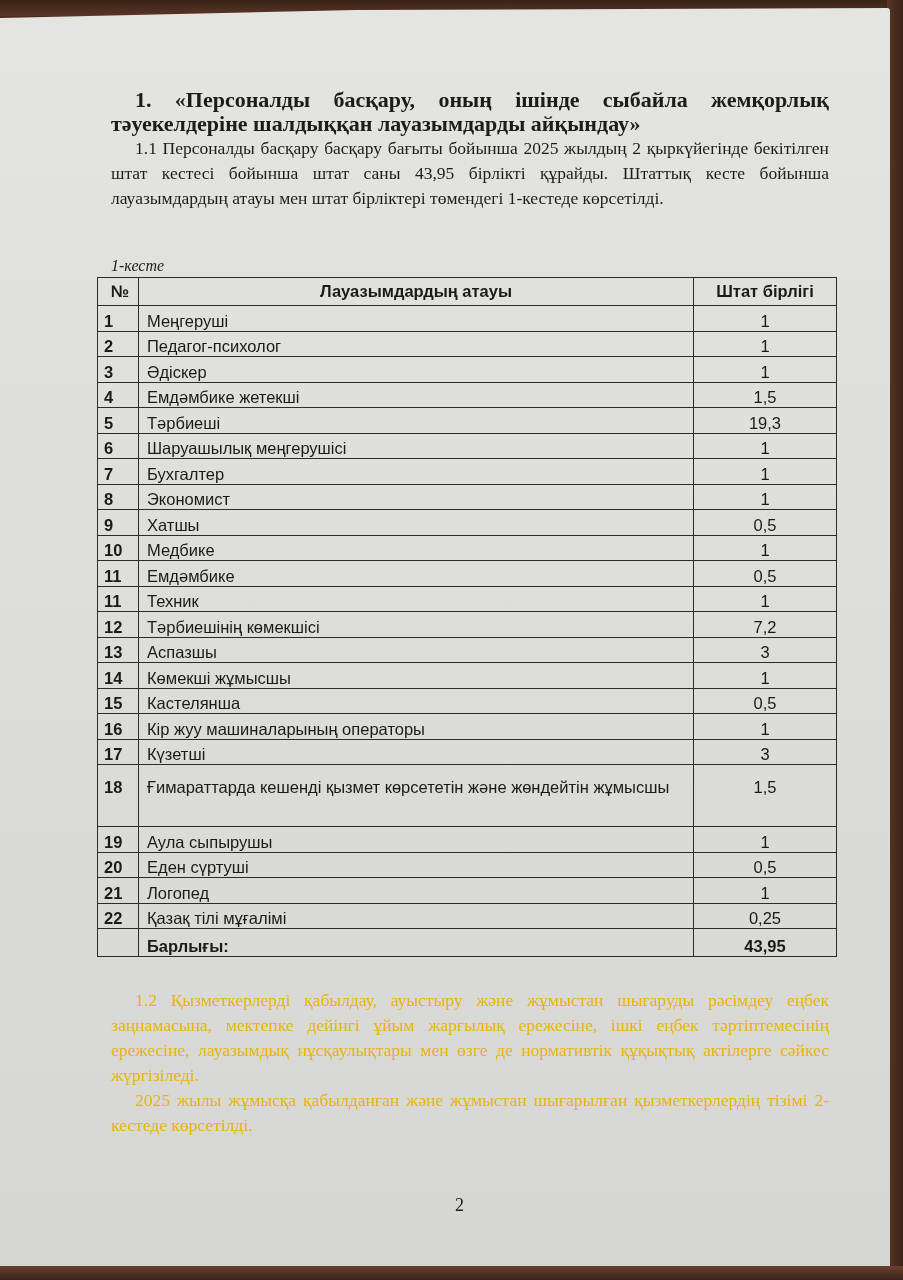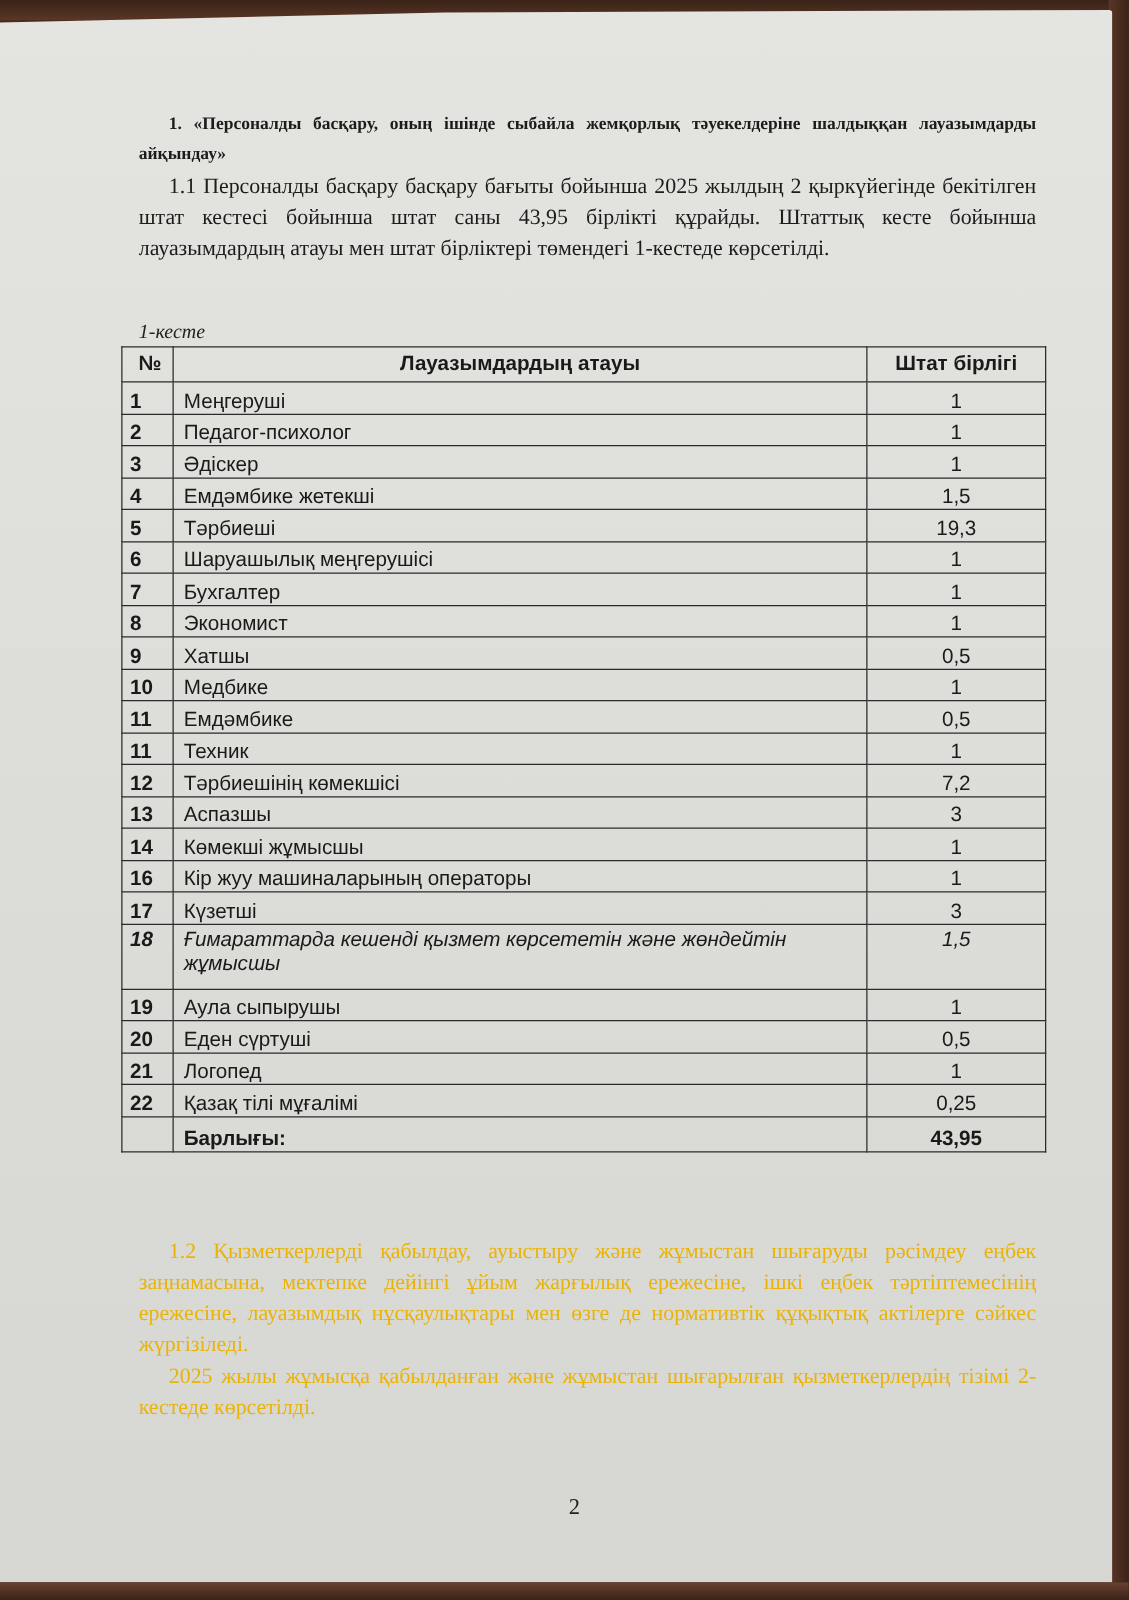--- a/index.html
+++ b/index.html
@@ -25,21 +25,21 @@
       position: absolute; left: 0; top: 8px; width: 890px; height: 1258px;
       background: linear-gradient(180deg, #e4e4e0 0%, #dededb 40%, #d6d6d2 100%);
       border-top-right-radius: 3px;
       clip-path: polygon(0 10px, 40% 2px, 100% 0, 100% 100%, 0 100%);
     }
     .content {
       position: absolute; left: 111px; top: 88px; width: 718px;
       color: #1c1c1c;
     }
     .heading {
-      font-weight: bold; font-size: 14px; line-height: 24px;
+      font-weight: bold; font-size: 22px; line-height: 24px;
       text-align: justify; text-indent: 24px;
       margin: 0;
     }
     .para {
       font-size: 17.5px; line-height: 25px; text-align: justify;
       text-indent: 24px; margin: 0;
     }
     .caption {
       position: absolute; left: 111px; top: 257px;
       font-style: italic; font-size: 16px; color: #222;
@@ -54,21 +54,21 @@
       border: 1.5px solid #2b2b2b;
       padding: 0 8px;
       height: 24.5px;
       vertical-align: bottom;
     }
     table.staff th { font-weight: bold; height: 27px; vertical-align: middle; }
     .col-no { width: 32px; font-weight: bold; padding-left: 6px !important; padding-right: 2px !important; }
     .col-name { text-align: left; }
     th.col-name { text-align: center; }
     .col-units { width: 126px; text-align: center; }
-    tr.tall td { height: 48px; vertical-align: top; padding-top: 3px; font-style: italic; }
+    tr.tall td { height: 48px; vertical-align: top; padding-top: 13px; }
     tr.total td { font-weight: bold; height: 27px; }
     .after {
       position: absolute; left: 111px; top: 988px; width: 718px; color: #eab308;
     }
     .page-number {
       position: absolute; left: 455px; top: 1195px; font-size: 18px; color: #222;
     }
   </style>
 </head>
 <body>
@@ -164,20 +164,25 @@
         <td class="col-no">13</td>
         <td class="col-name">Аспазшы</td>
         <td class="col-units">3</td>
       </tr>
       <tr>
         <td class="col-no">14</td>
         <td class="col-name">Көмекші жұмысшы</td>
         <td class="col-units">1</td>
       </tr>
       <tr>
+        <td class="col-no">15</td>
+        <td class="col-name">Кастелянша</td>
+        <td class="col-units">0,5</td>
+      </tr>
+      <tr>
         <td class="col-no">16</td>
         <td class="col-name">Кір жуу машиналарының операторы</td>
         <td class="col-units">1</td>
       </tr>
       <tr>
         <td class="col-no">17</td>
         <td class="col-name">Күзетші</td>
         <td class="col-units">3</td>
       </tr>
       <tr class="tall">

